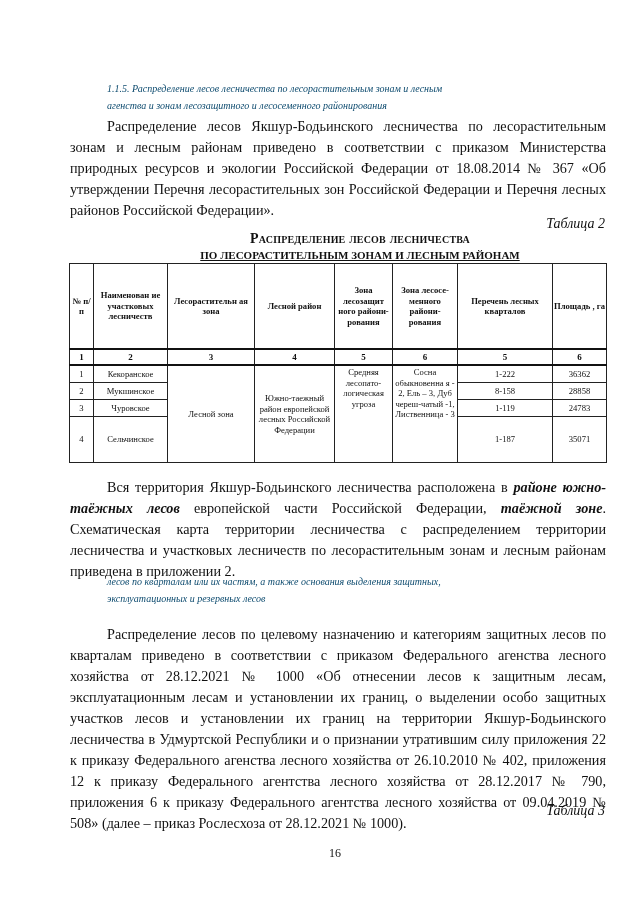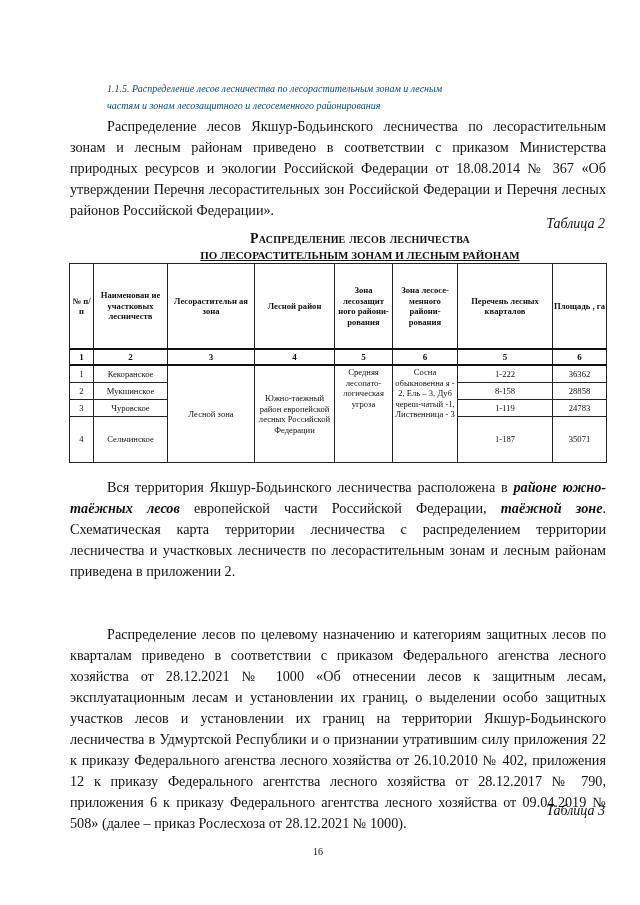--- a/index.html
+++ b/index.html
@@ -13,30 +13,30 @@
   .tab-label { position: absolute; right: 35px; font-style: italic; font-size: 14px; }
   .tbl-title { position: absolute; left: 60px; width: 600px; text-align: center; font-weight: bold; font-size: 12.5px; line-height: 16px; }
   .tbl-title .sc { font-variant: small-caps; font-size: 14px; letter-spacing: 0.2px; }
   .tbl-title .ul { text-decoration: underline; font-size: 11px; }
   table.t2 { position: absolute; left: 69px; top: 263px; width: 537px; border-collapse: collapse; table-layout: fixed; font-size: 8.6px; }
   table.t2 td, table.t2 th { border: 1px solid #222; text-align: center; vertical-align: middle; padding: 1px 1px; line-height: 10.5px; }
   table.t2 th { font-weight: bold; height: 82px; }
   table.t2 tr.nums td { font-weight: bold; height: 12px; border-top: 2px solid #111; border-bottom: 2px solid #111; font-size: 9px; }
   table.t2 tr.r td { height: 14px; }
   table.t2 { border: 1.5px solid #111; }
-  .page-num { position: absolute; left: 313px; top: 846px; font-size: 10px; }
+  .page-num { position: absolute; left: 329px; top: 846px; font-size: 12px; }
 </style>
 </head>
 <body>
 
 <div class="page">
 
   <div class="heading-it" style="top:80px;">
     <div>1.1.5. Распределение лесов лесничества по лесорастительным зонам и лесным</div>
-    <div>частям и зонам лесозащитного и лесосеменного районирования</div>
+    <div>агенства и зонам лесозащитного и лесосеменного районирования</div>
   </div>
 
   <div class="para" style="top:116px;"><span class="indent"></span><span>Распределение лесов Якшур-Бодьинского лесничества по лесорастительным зонам и лесным районам приведено в соответствии с приказом Министерства природных ресурсов и экологии Российской Федерации от 18.08.2014 № 367 «Об утверждении Перечня лесорастительных зон Российской Федерации и Перечня лесных районов Российской Федерации».</span></div>
 
   <div class="tab-label" style="top:216px;">Таблица 2</div>
 
   <div class="tbl-title" style="top:231px;">
     <div class="sc">Распределение лесов лесничества</div>
     <div class="ul">ПО ЛЕСОРАСТИТЕЛЬНЫМ ЗОНАМ И ЛЕСНЫМ РАЙОНАМ</div>
   </div>
@@ -100,20 +100,22 @@
       <td>Сельчинское</td>
       <td>1-187</td>
       <td>35071</td>
     </tr>
   </tbody>
     </table>
 
   <div class="para" style="top:477px;"><span class="indent"></span><span>Вся территория Якшур-Бодьинского лесничества расположена в </span><span class="bi">районе южно-таёжных лесов</span><span> европейской части Российской Федерации, </span><span class="bi">таёжной зоне</span><span>. Схематическая карта территории лесничества с распределением территории лесничества и участковых лесничеств по лесорастительным зонам и лесным районам приведена в приложении 2.</span></div>
 
   <div class="heading-it" style="top:573px;">
+    <div>лесов по кварталам или их частям, а также основания выделения защитных,</div>
+    <div>эксплуатационных и резервных лесов</div>
   </div>
 
   <div class="para" style="top:624px;"><span class="indent"></span><span>Распределение лесов по целевому назначению и категориям защитных лесов по кварталам приведено в соответствии с приказом Федерального агенства лесного хозяйства от 28.12.2021 № 1000 «Об отнесении лесов к защитным лесам, эксплуатационным лесам и установлении их границ, о выделении особо защитных участков лесов и установлении их границ на территории Якшур-Бодьинского лесничества в Удмуртской Республики и о признании утратившим силу приложения 22 к приказу Федерального агенства лесного хозяйства от 26.10.2010 № 402, приложения 12 к приказу Федерального агентства лесного хозяйства от 28.12.2017 № 790, приложения 6 к приказу Федерального агентства лесного хозяйства от 09.04.2019 № 508» (далее – приказ Рослесхоза от 28.12.2021 № 1000).</span></div>
 
   <div class="tab-label" style="top:803px;">Таблица 3</div>
 
   <div class="page-num">16</div>
 </div>
 
 </body></html>

